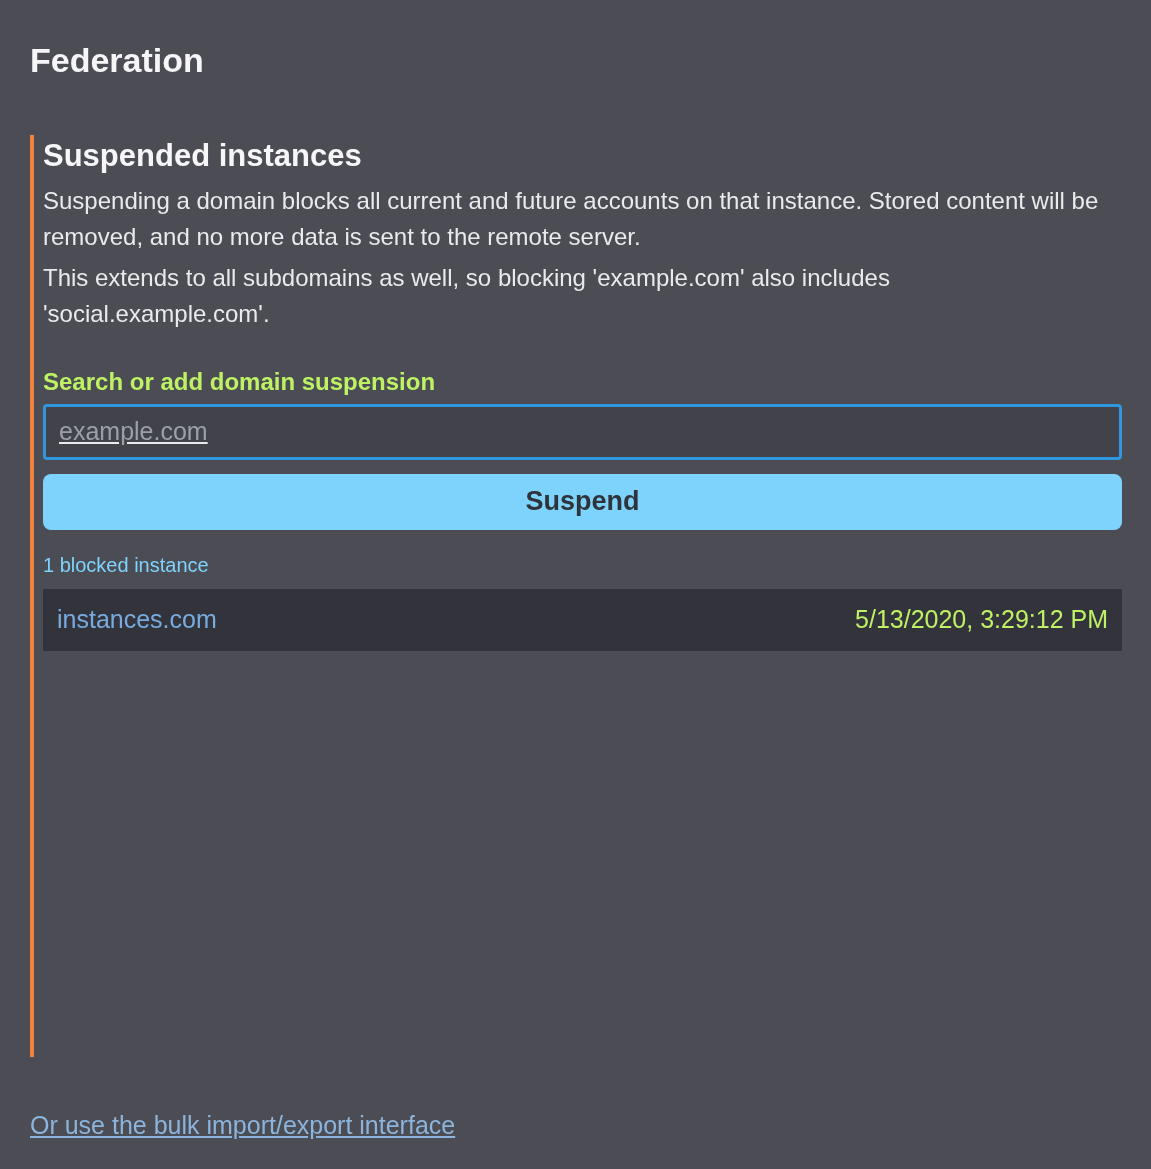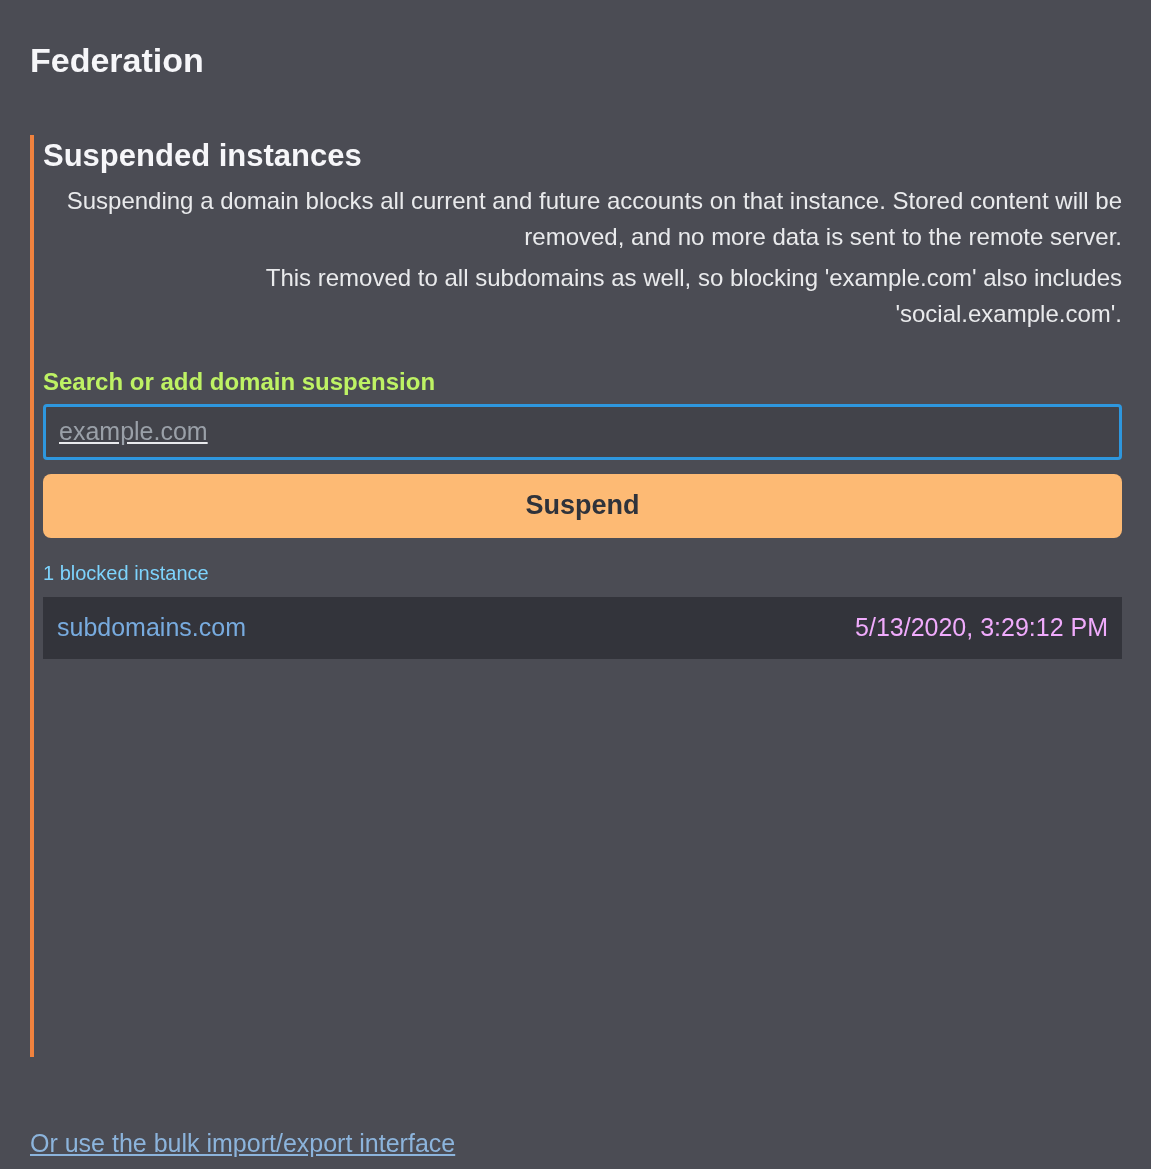--- a/index.html
+++ b/index.html
@@ -28,21 +28,21 @@
     border-left: 4px solid #f0823e;
     padding-left: 9px;
     min-height: 922px;
   }
   h2.section-title {
     font-size: 31px;
     font-weight: bold;
     color: #f6f6f9;
     line-height: 42px;
   }
-  .description { margin-top: 6px; text-align: right; }
+  .description { margin-top: 6px; }
   .description p {
     font-size: 24px;
     line-height: 36px;
     color: #e9eaec;
     margin-top: 5px;
   }
   .field-label {
     display: block;
     margin: 36px 0 8px;
     font-size: 24px;
@@ -60,23 +60,23 @@
     font-size: 25px;
     color: #e9eaec;
     font-family: "Liberation Sans", "DejaVu Sans", sans-serif;
     outline: none;
     text-decoration: underline;
   }
   .domain-input::placeholder { color: #9aa0a8; opacity: 1; }
   .suspend-button {
     display: block;
     width: 100%;
-    height: 64px;
+    height: 56px;
     margin-top: 14px;
-    background: #fdba74;
+    background: #7dd3fc;
     color: #2f333b;
     border: none;
     border-radius: 8px;
     font-size: 27px;
     font-weight: bold;
     font-family: "Liberation Sans", "DejaVu Sans", sans-serif;
     cursor: pointer;
   }
   .blocked-count {
     margin-top: 20px;
@@ -89,55 +89,55 @@
     height: 62px;
     background: #33343b;
     display: flex;
     align-items: center;
     justify-content: space-between;
     padding: 0 14px;
     text-decoration: none;
     cursor: pointer;
   }
   .instance-domain { font-size: 25px; color: #78abdf; }
-  .instance-date { font-size: 25px; color: #f0abfc; }
-  .bulk-link-wrap { margin-top: 72px; }
+  .instance-date { font-size: 25px; color: #bef264; }
+  .bulk-link-wrap { margin-top: 54px; }
   .bulk-link {
     font-size: 25px;
     color: #8cb4dc;
     text-decoration: underline;
     cursor: pointer;
   }
 </style>
 </head>
 <body>
 
 <div class="page">
 
   <h1 class="page-title">Federation</h1>
 
   <div class="section">
 
     <h2 class="section-title">Suspended instances</h2>
 
     <div class="description">
       <p>Suspending a domain blocks all current and future accounts on that instance. Stored content will be removed, and no more data is sent to the remote server.</p>
-      <p>This removed to all subdomains as well, so blocking 'example.com' also includes 'social.example.com'.</p>
+      <p>This extends to all subdomains as well, so blocking 'example.com' also includes 'social.example.com'.</p>
     </div>
 
     <label class="field-label">Search or add domain suspension</label>
 
     <input class="domain-input" type="text" placeholder="example.com" style="">
 
     <button class="suspend-button">Suspend</button>
 
     <div class="blocked-count">1 blocked instance</div>
 
     <a class="instance-row">
-      <span class="instance-domain">subdomains.com</span>
+      <span class="instance-domain">instances.com</span>
       <span class="instance-date">5/13/2020, 3:29:12 PM</span>
     </a>
 
   </div>
 
   <div class="bulk-link-wrap">
     <a class="bulk-link">Or use the bulk import/export interface</a>
   </div>
 
 </div>

